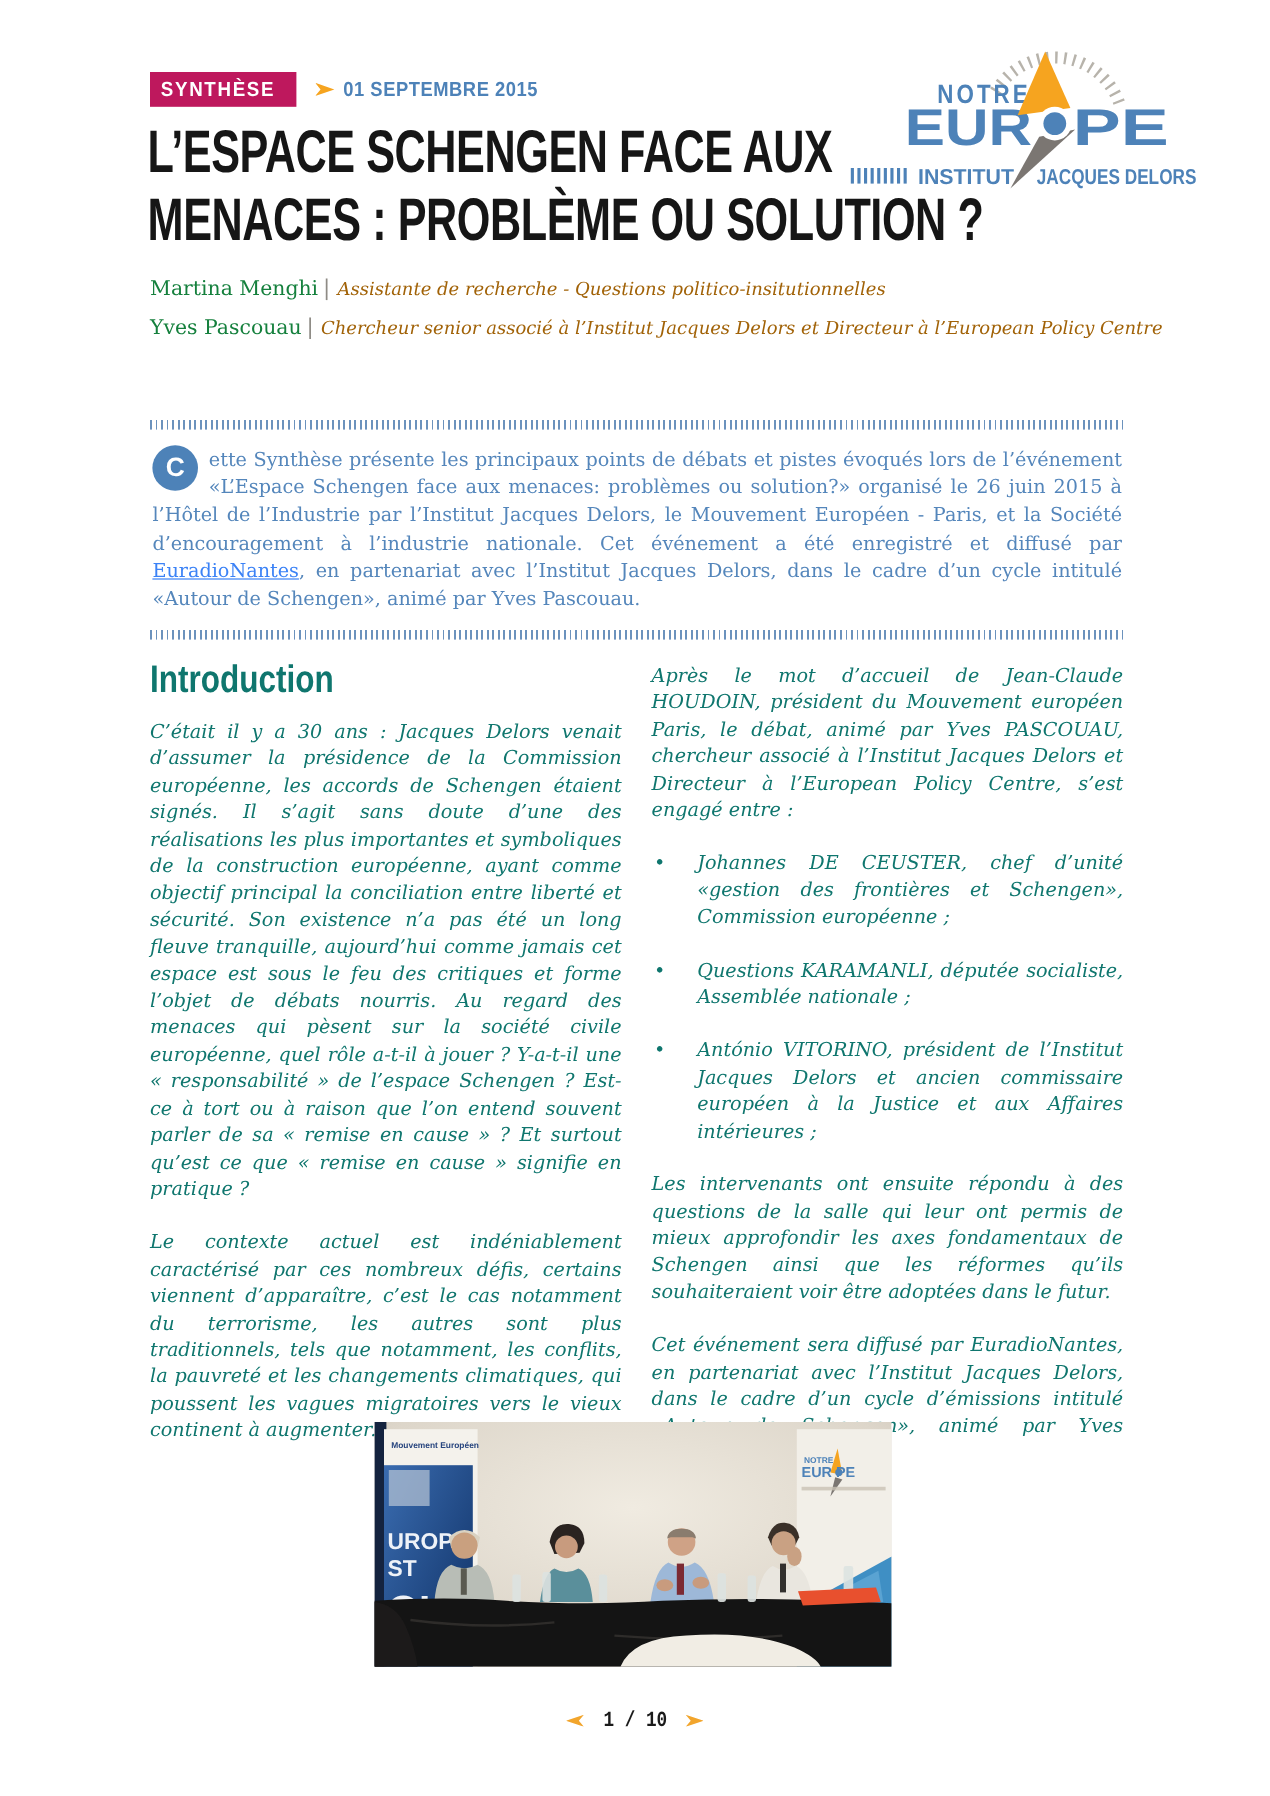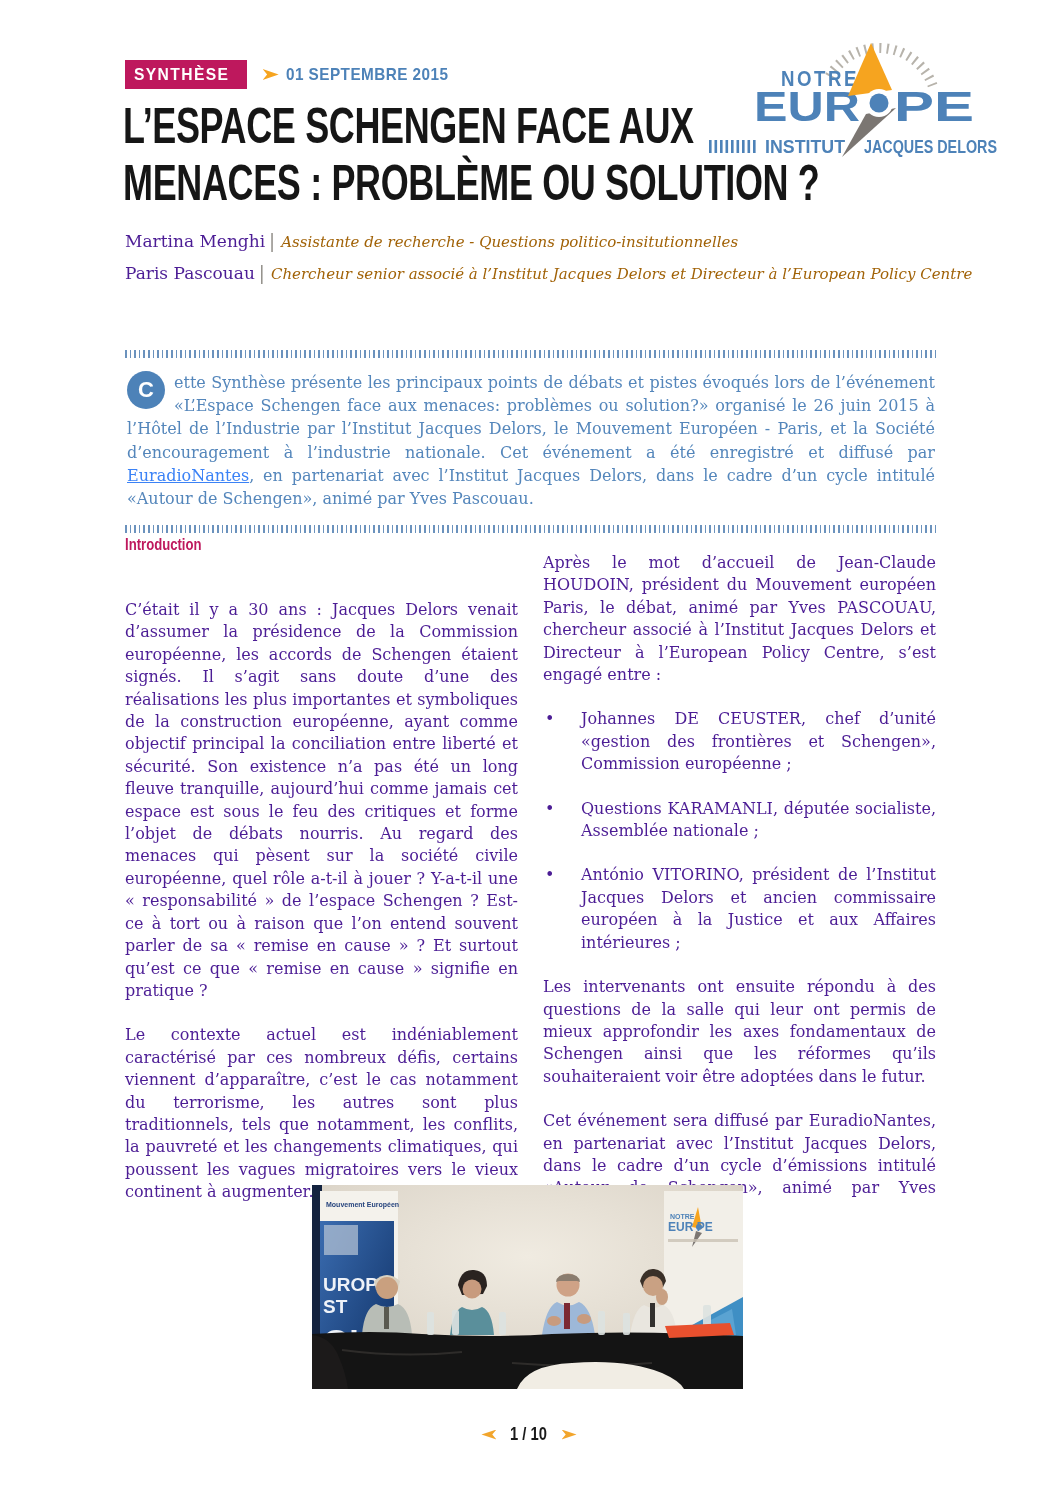--- a/index.html
+++ b/index.html
@@ -23,56 +23,56 @@
   .date .cond{transform:scaleX(0.9);}
   
   .logo{position:absolute;left:703px;top:40px;width:296px;height:124px;}
   
   .title{position:absolute;left:123px;top:98px;color:#161616;font-weight:bold;
     font-size:50px;line-height:57px;letter-spacing:-0.5px;white-space:nowrap;}
   .title .line{display:block;transform:scaleX(0.72);transform-origin:0 0;}
   
   .authors{position:absolute;left:125px;top:230px;font-family:"DejaVu Serif",serif;}
   .author-line{margin-bottom:11px;}
-  .author-name{color:#4c1d95;font-size:17px;margin-top:28px;}
+  .author-name{color:#15803d;font-size:17px;margin-top:28px;}
   .author-sep{color:#8e8b85;font-size:18px;padding:0 6px 0 4px;}
   .author-role{color:#a16207;font-style:italic;font-size:15px;}
   
   .abstract{position:absolute;left:125px;top:350px;width:812px;}
   .tickline{height:8px;width:100%;
     background:repeating-linear-gradient(90deg,#6b92bd 0 1.6px,transparent 1.6px 4.6px);}
   .abstract-body{
     padding:13px 2px 15px 2px;min-height:128px;
     font-family:"DejaVu Serif",serif;font-size:16px;line-height:23.2px;
     color:#5486bb;text-align:justify;
   }
   .dropcap-wrap{float:left;width:47px;height:43px;}
   .dropcap{
     width:38px;height:38px;border-radius:50%;background:#4d82b8;color:#ffffff;
     font-family:"Liberation Sans",sans-serif;font-weight:bold;font-size:22px;
     display:flex;align-items:center;justify-content:center;
   }
   .abstract a{color:#3b82f6;text-decoration:underline;cursor:pointer;}
   
-  .intro-heading{position:absolute;left:125px;top:536px;color:#be185d;font-weight:bold;
-    font-size:16px;white-space:nowrap;}
+  .intro-heading{position:absolute;left:125px;top:548px;color:#0f766e;font-weight:bold;
+    font-size:32px;white-space:nowrap;}
   .intro-heading .cond{transform:scaleX(0.82);}
   .col{position:absolute;width:393px;font-family:"DejaVu Serif",serif;font-size:16px;
-    line-height:22.4px;color:#4c1d95;text-align:justify;}
+    line-height:22.4px;color:#0f766e;text-align:justify;font-style:italic;}
   .col-left{left:125px;top:599px;}
   .col-right{left:543px;top:552px;}
   .col p{margin:0 0 22px 0;}
   .col ul{list-style:none;margin:0 0 0 0;padding:0;}
   .col li{position:relative;padding-left:38px;margin-bottom:22px;}
   .col li::before{content:"•";position:absolute;left:2px;top:0;}
   
   .photo{position:absolute;left:312px;top:1185px;width:431px;height:204px;}
   
   .footer{position:absolute;left:0;top:1424px;width:1058px;display:flex;
-    align-items:center;justify-content:center;}
+    align-items:center;justify-content:center;font-family:Liberation Mono, monospace;}
   .pg-arrow{width:15px;height:10px;background:#f2a52c;}
   .pg-arrow.left{clip-path:polygon(100% 0,0 50%,100% 100%,72% 50%);margin-right:10px;}
   .pg-arrow.right{clip-path:polygon(0 0,100% 50%,0 100%,28% 50%);margin-left:10px;}
   .pg-num{font-weight:bold;font-size:18px;color:#1a1a1a;}
   .pg-num .cond{transform:scaleX(0.82);transform-origin:50% 50%;}
 </style>
 </head>
 <body>
 
 <div class="page">
@@ -110,21 +110,21 @@
   <h1 class="title" style="margin:0;">
     <span class="line">L’ESPACE SCHENGEN FACE AUX</span>
     <span class="line">MENACES : PROBLÈME OU SOLUTION ?</span>
   </h1>
 
   <div class="authors">
     <div class="author-line">
       <span class="author-name">Martina Menghi</span><span class="author-sep">|</span><span class="author-role">Assistante de recherche - Questions politico-insitutionnelles</span>
     </div>
     <div class="author-line">
-      <span class="author-name">Paris Pascouau</span><span class="author-sep">|</span><span class="author-role">Chercheur senior associé à l’Institut Jacques Delors et Directeur à l’European Policy Centre</span>
+      <span class="author-name">Yves Pascouau</span><span class="author-sep">|</span><span class="author-role">Chercheur senior associé à l’Institut Jacques Delors et Directeur à l’European Policy Centre</span>
     </div>
   </div>
 
   <div class="abstract">
     <div class="tickline"></div>
     <div class="abstract-body">
       <span class="dropcap-wrap">
           <span class="dropcap">C</span>
         </span><span>ette Synthèse présente les principaux points de débats et pistes évoqués lors de l’événement «L’Espace Schengen face aux menaces: problèmes ou solution?» organisé le 26 juin 2015 à l’Hôtel de l’Industrie par l’Institut Jacques Delors, le Mouvement Européen - Paris, et la Société d’encouragement à l’industrie nationale. Cet événement a été enregistré et diffusé par </span><a>EuradioNantes</a><span>, en partenariat avec l’Institut Jacques Delors, dans le cadre d’un cycle intitulé «Autour de Schengen», animé par Yves Pascouau.</span>
     </div>

